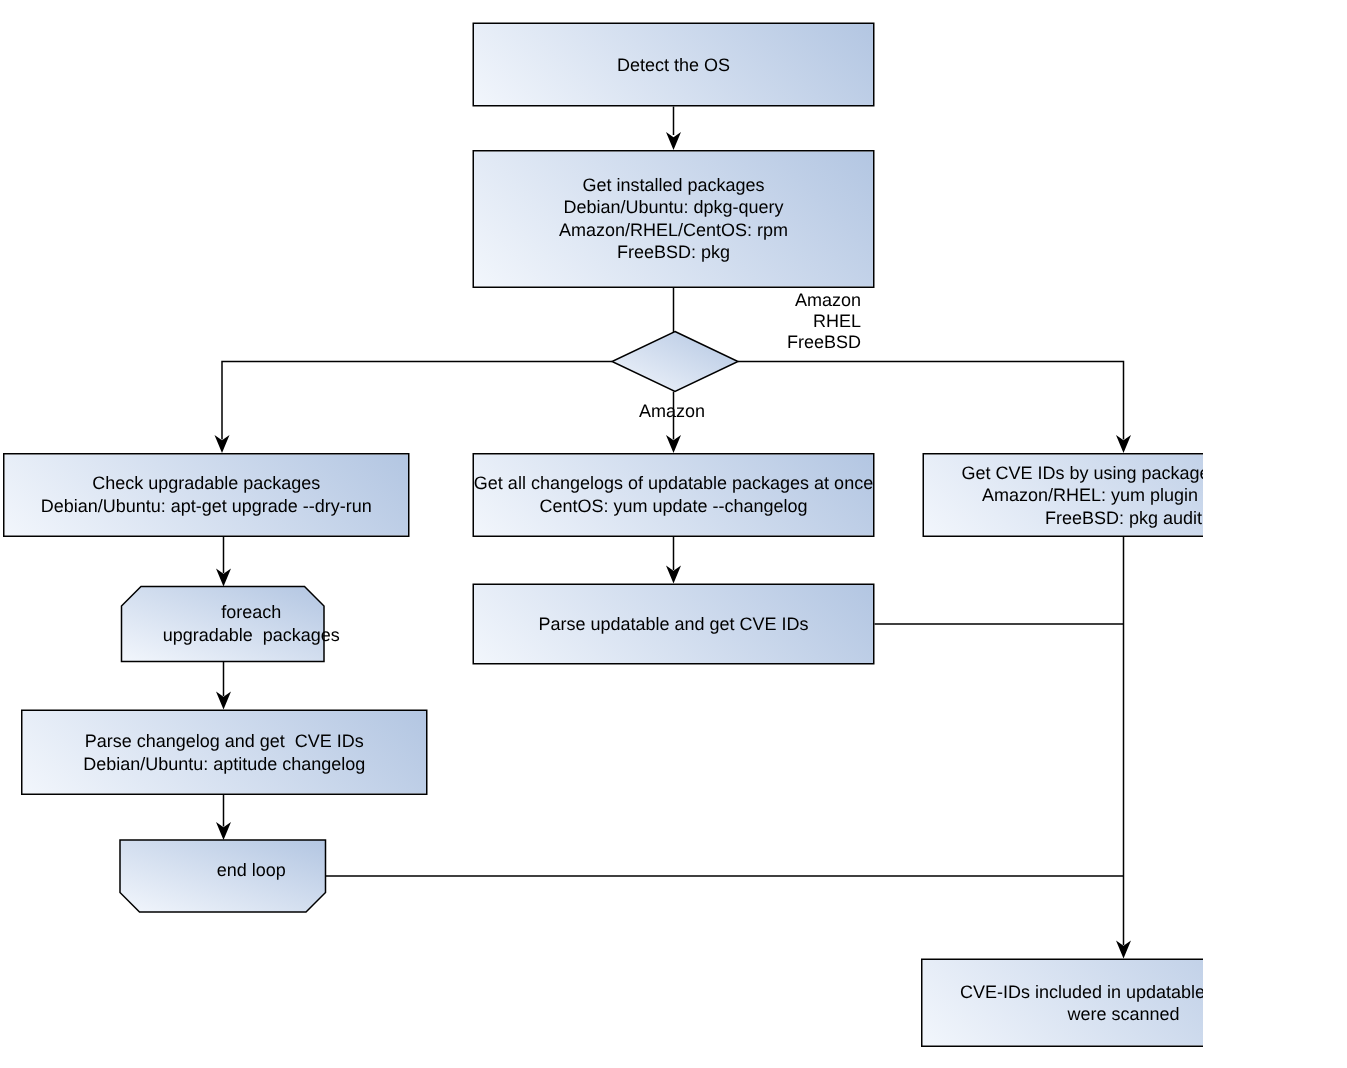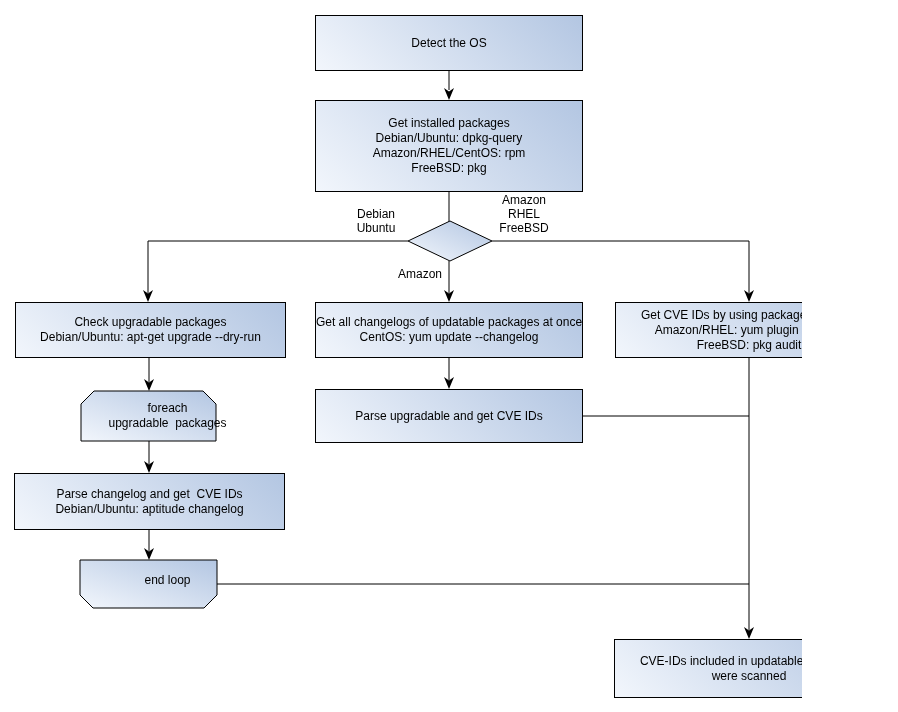--- a/index.html
+++ b/index.html
@@ -26,21 +26,21 @@
     text-align:center;
     white-space:pre;        
   }
   .shape-label{
     position:absolute;
     display:flex;align-items:center;justify-content:center;margin-left:19px;
   }
   .edge-label{
     position:absolute;
     font-size:12px;line-height:14px;
-    text-align:center;white-space:pre;
+    text-align:right;white-space:pre;
   }
   svg .connector{stroke:var(--line,#000);stroke-width:1;fill:none;}
   svg .arrowhead{fill:var(--line,#000);stroke:none;}
   svg .shape{stroke:var(--line,#000);stroke-width:1;}
 </style>
 </head>
 <body>
 
 <div class="canvas">
 
@@ -88,37 +88,37 @@
     <span class="label">Detect the OS</span>
   </div>
 
   <div class="node" style="left:315px;top:100px;width:268px;height:92px">
     <span class="label">Get installed packages
 Debian/Ubuntu: dpkg-query
 Amazon/RHEL/CentOS: rpm
 FreeBSD: pkg</span>
   </div>
 
-  <div class="node" style="left:15px;top:302px;width:271px;height:56px">
+  <div class="node" style="left:2px;top:302px;width:271px;height:56px">
     <span class="label">Check upgradable packages
 Debian/Ubuntu: apt-get upgrade --dry-run</span>
   </div>
 
   <div class="node" style="left:14px;top:473px;width:271px;height:57px">
     <span class="label">Parse changelog and get  CVE IDs
 Debian/Ubuntu: aptitude changelog</span>
   </div>
 
   <div class="node" style="left:315px;top:302px;width:268px;height:56px">
     <span class="label">Get all changelogs of updatable packages at once
 CentOS: yum update --changelog</span>
   </div>
 
   <div class="node" style="left:315px;top:389px;width:268px;height:54px">
-    <span class="label">Parse upgradable and get CVE IDs</span>
+    <span class="label">Parse updatable and get CVE IDs</span>
   </div>
 
   <div class="node" style="left:614px;top:639px;width:270px;height:59px">
     <span class="label">CVE-IDs included in updatable packages
 were scanned</span>
   </div>
 
   <div class="node" style="left:615px;top:302px;width:268px;height:56px">
     <span class="label">Get CVE IDs by using package manager
 Amazon/RHEL: yum plugin security
@@ -127,22 +127,20 @@
 
   <div class="shape-label" style="left:81px;top:391px;width:135px;height:50px">
     <span class="label">foreach
 upgradable  packages</span>
   </div>
 
   <div class="shape-label" style="left:80px;top:556px;width:137px;height:48px">
     <span class="label">end loop</span>
   </div>
 
-  <div class="edge-label" style="left:326px;top:207px;width:100px">Debian
-Ubuntu</div>
 
   <div class="edge-label" style="left:474px;top:193px;width:100px">Amazon
 RHEL
 FreeBSD</div>
 
   <div class="edge-label" style="left:370px;top:267px;width:100px">Amazon</div>
 
 </div>
 
 </body></html>

